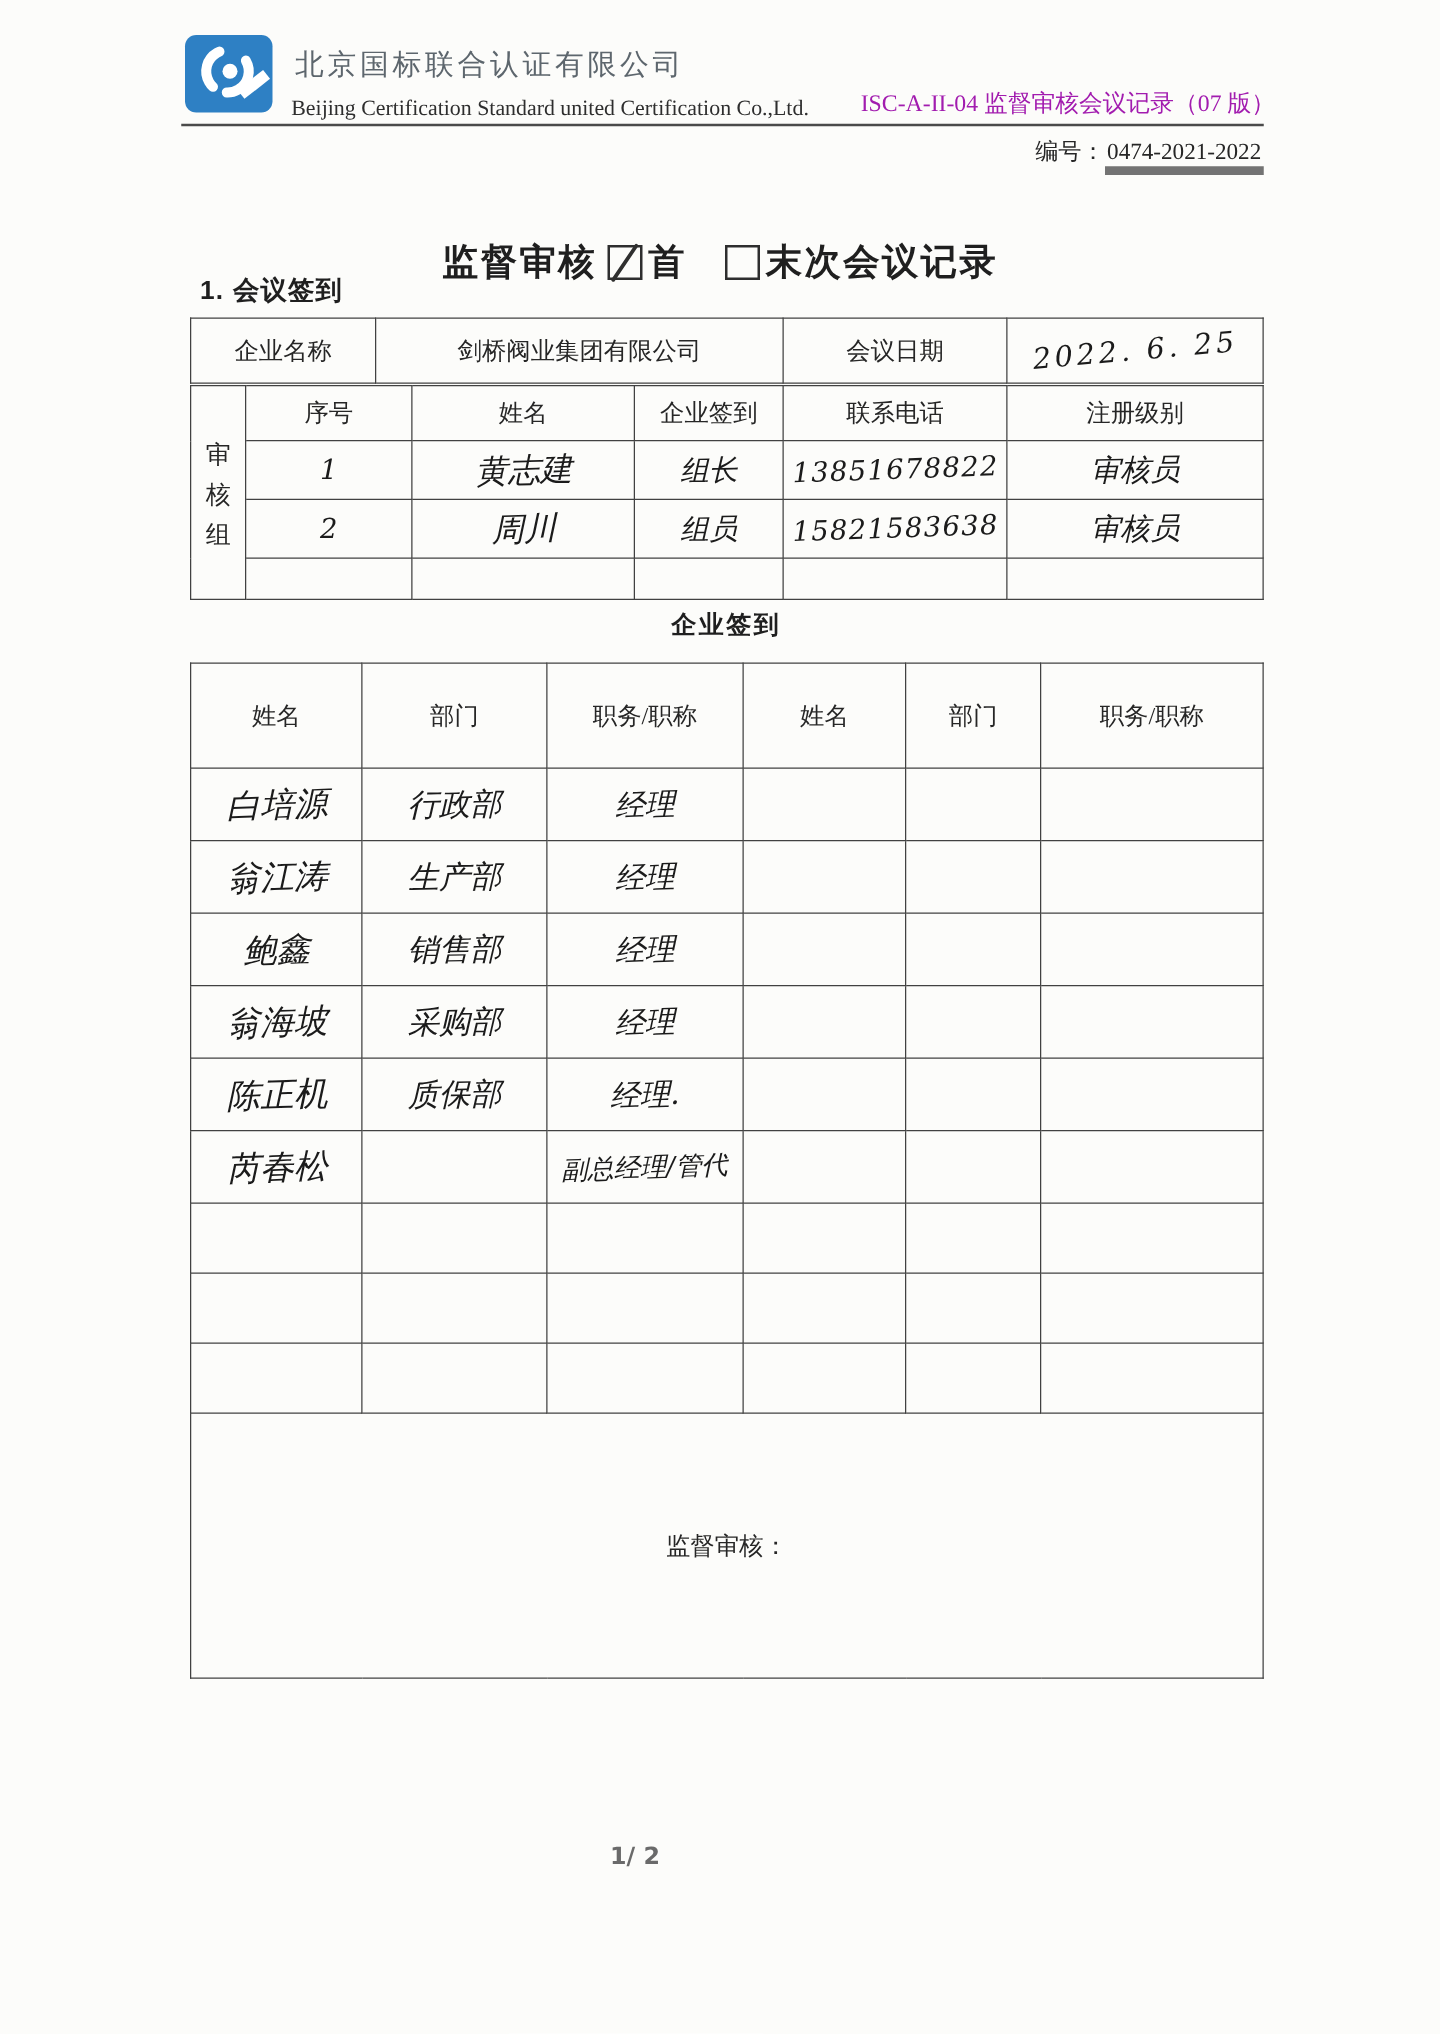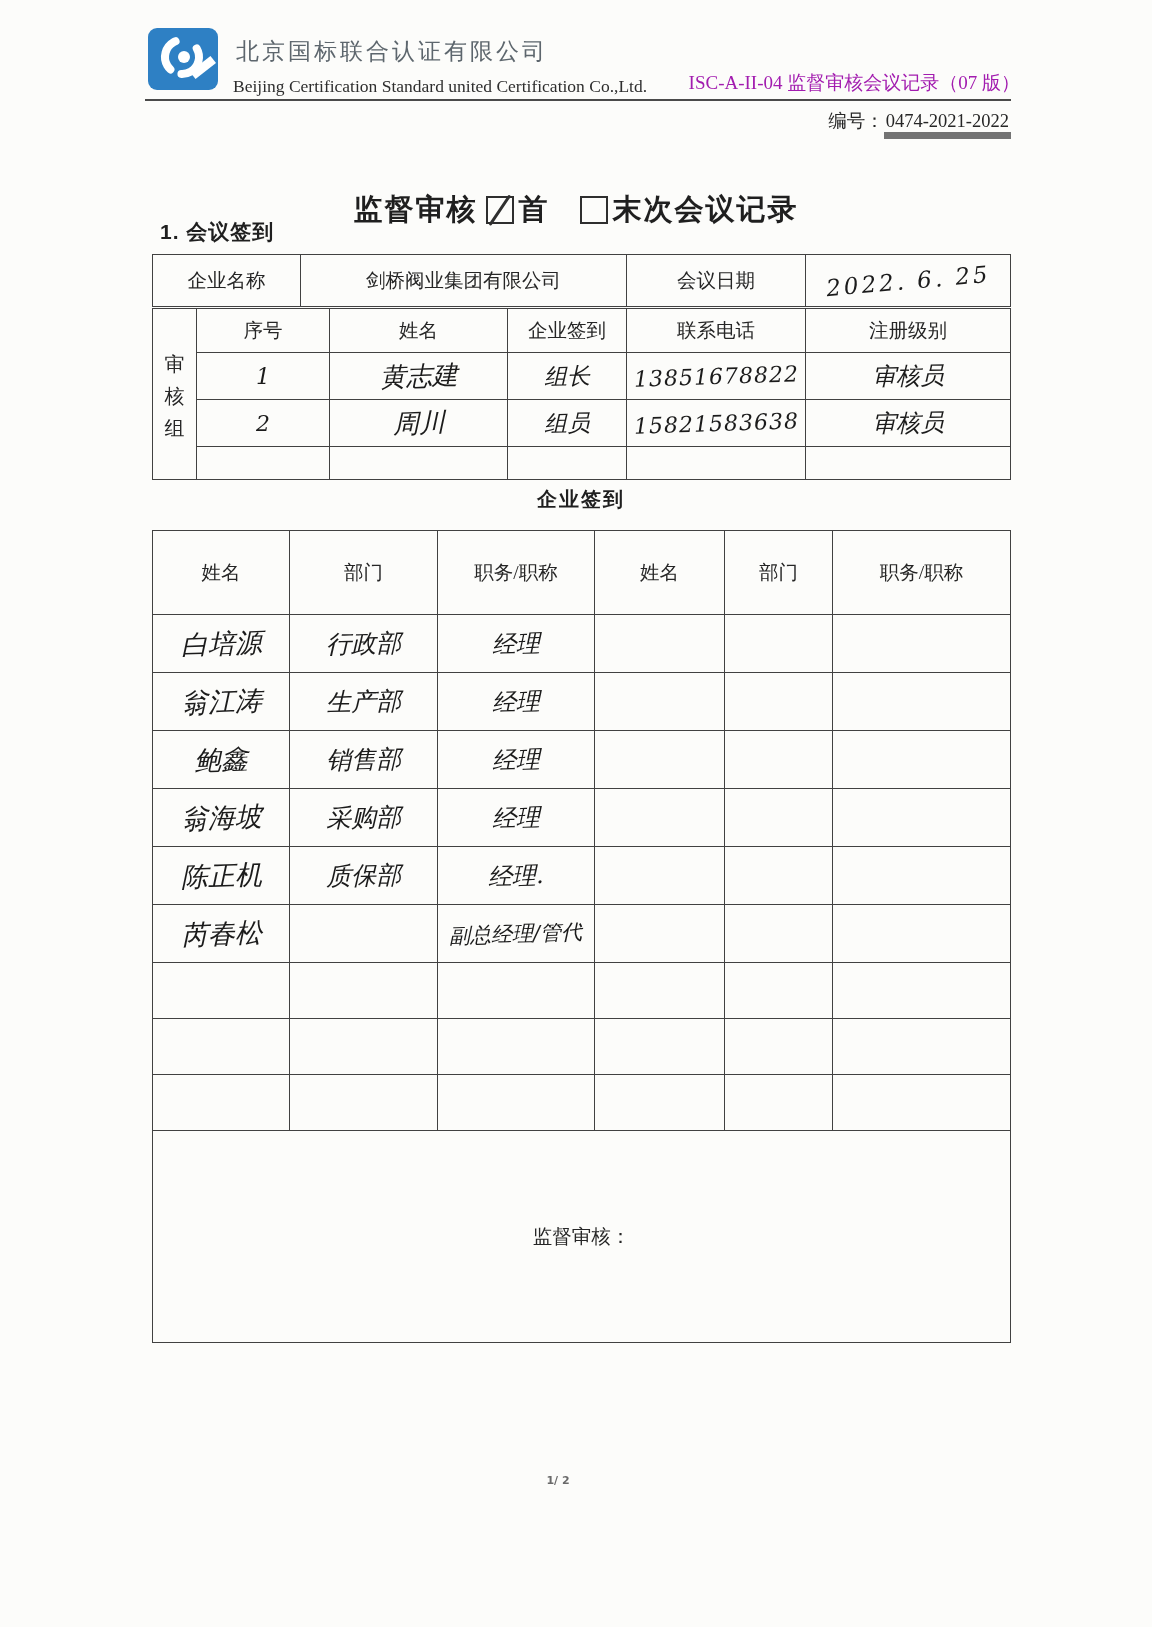--- a/index.html
+++ b/index.html
@@ -50,22 +50,22 @@
   .date{font-size:23px;transform:rotate(-5deg);letter-spacing:3px;}
   .a-no{font-size:22px;}
   .a-name{font-size:26px;transform:rotate(-2deg);}
   .a-role{font-size:23px;transform:rotate(-1deg);}
   .phone{font-size:22px;letter-spacing:1px;transform:rotate(-2deg);}
   .a-level{font-size:24px;transform:rotate(-1deg);}
   .s-name{font-size:27px;transform:rotate(-2deg);}
   .s-dept{font-size:25px;transform:rotate(-1deg);}
   .s-role{font-size:24px;transform:rotate(-2deg);}
 
-  .page-num{position:absolute;left:488px;top:1474px;width:140px;text-align:center;
-            font-family:"DejaVu Sans",sans-serif;font-weight:700;font-size:11px;color:#6a6a6a;}
+  .page-num{position:absolute;left:488px;top:1474px;width:140px;
+            font-family:"DejaVu Sans",sans-serif;font-weight:700;font-size:19px;color:#6a6a6a;}
 </style>
 </head>
 <body>
 
 <div class="page">
 
   <div class="logo">
     <svg width="76" height="68" viewBox="0 0 76 68">
       <rect x="2" y="2" width="70" height="62" rx="9" fill="#2e80c4"></rect>
       <circle cx="36" cy="31" r="17" fill="none" stroke="#ffffff" stroke-width="8" stroke-dasharray="36 12 34 25" stroke-linecap="round" transform="rotate(-30 36 31)"></circle>

